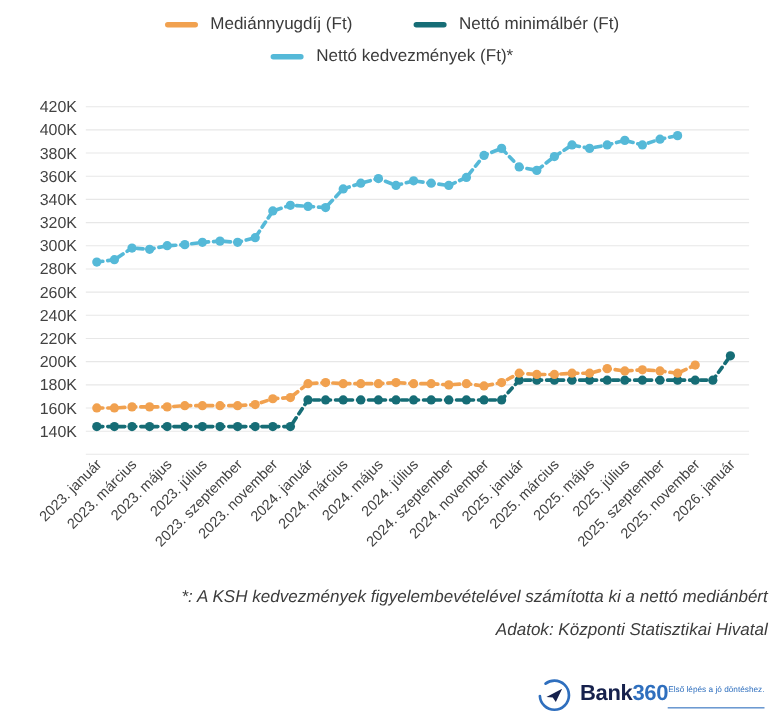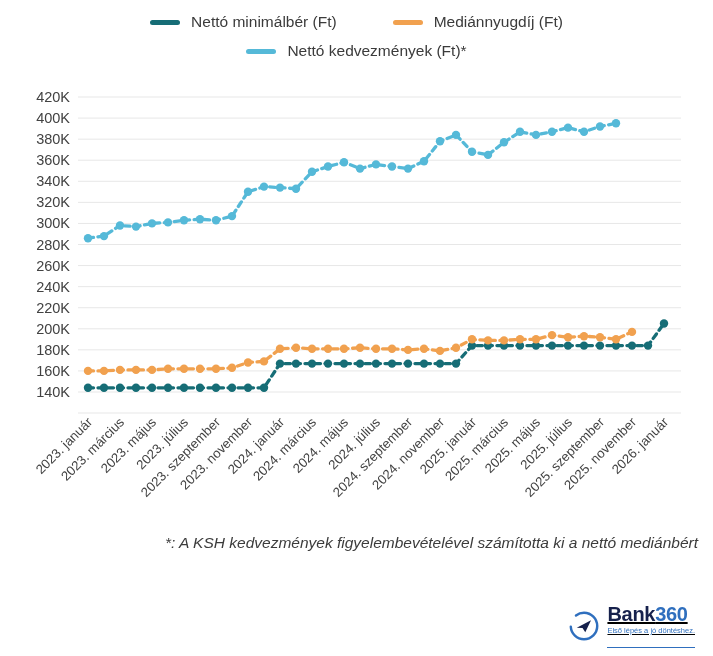--- a/index.html
+++ b/index.html
@@ -10,38 +10,38 @@
   }
   .legend { display:flex; flex-direction:column; gap:11px; padding-top:13px; }
   .legend-row { display:flex; justify-content:center; gap:56px; }
   .legend-item { display:flex; align-items:center; gap:11px; cursor:pointer; }
   .legend-label { font-size:15.5px; color:#3B3B3B; }
   .swatch { width:30px; height:5px; border-radius:3px; display:inline-block; }
   #chart { position:absolute; top:70px; left:0; }
   .footnotes { position:absolute; top:528px; left:15px; right:15px; }
   .footnote { font-style:italic; font-size:15.5px; color:#3C3C3C; line-height:1.95;text-align:right; }
   .logo { position:absolute; right:18px; bottom:8px; display:flex; align-items:center; gap:7px; cursor:pointer; }
-  .logo-text { display:flex; flex-direction:column; align-items:flex-start;text-decoration:underline; }
+  .logo-text { display:flex; flex-direction:row; align-items:flex-start; }
   .brand { font-size:20px; font-weight:700; letter-spacing:-0.3px; line-height:1; }
   .brand .bank { color:#16214C; }
   .brand .n360 { color:#2F6FBE; }
   .tagline { font-size:7.5px; color:#2F6FBE; margin-top:2px; border-bottom:1px solid #2F6FBE; padding-bottom:12px; }
 </style>
 </head>
 <body>
 
 <div class="legend">
   <div class="legend-row">
     <div class="legend-item">
+      <span class="swatch" style="background-color: rgb(241, 161, 79);"></span>
+      <span class="legend-label">Mediánnyugdíj (Ft)</span>
+    </div>
+    <div class="legend-item">
       <span class="swatch" style="background-color: rgb(22, 109, 118);"></span>
       <span class="legend-label">Nettó minimálbér (Ft)</span>
-    </div>
-    <div class="legend-item">
-      <span class="swatch" style="background-color: rgb(241, 161, 79);"></span>
-      <span class="legend-label">Mediánnyugdíj (Ft)</span>
     </div>
   </div>
   <div class="legend-row">
     <div class="legend-item">
       <span class="swatch" style="background-color: rgb(85, 185, 216);"></span>
       <span class="legend-label">Nettó kedvezmények (Ft)*</span>
     </div>
   </div>
 </div>
 
@@ -214,20 +214,21 @@
         <circle cx="552.0" cy="61.8" r="4.2" fill="#55B9D8"></circle>
         <circle cx="568.0" cy="57.6" r="4.2" fill="#55B9D8"></circle>
         <circle cx="584.0" cy="61.8" r="4.2" fill="#55B9D8"></circle>
         <circle cx="600.0" cy="56.5" r="4.2" fill="#55B9D8"></circle>
         <circle cx="616.0" cy="53.3" r="4.2" fill="#55B9D8"></circle>
       </g>
     </svg></div>
 
 <div class="footnotes">
   <div class="footnote">*: A KSH kedvezmények figyelembevételével számította ki a nettó mediánbért</div>
+  <div class="footnote">Adatok: Központi Statisztikai Hivatal</div>
 </div>
 
 <div class="logo">
   <svg width="32" height="32" viewBox="0 0 30 30">
     <circle cx="15" cy="15" r="12.4" fill="none" stroke="#2F6FBE" stroke-width="2.3" stroke-dasharray="66 12" stroke-dashoffset="-50" stroke-linecap="round"></circle>
     <path d="M8.2 16.6 L21.6 9.6 L16.2 20.9 L13.6 16.9 Z" fill="#16214C"></path>
   </svg>
   <div class="logo-text">
     <div class="brand"><span class="bank">Bank</span><span class="n360">360</span></div>
     <div class="tagline">Első lépés a jó döntéshez.</div>

